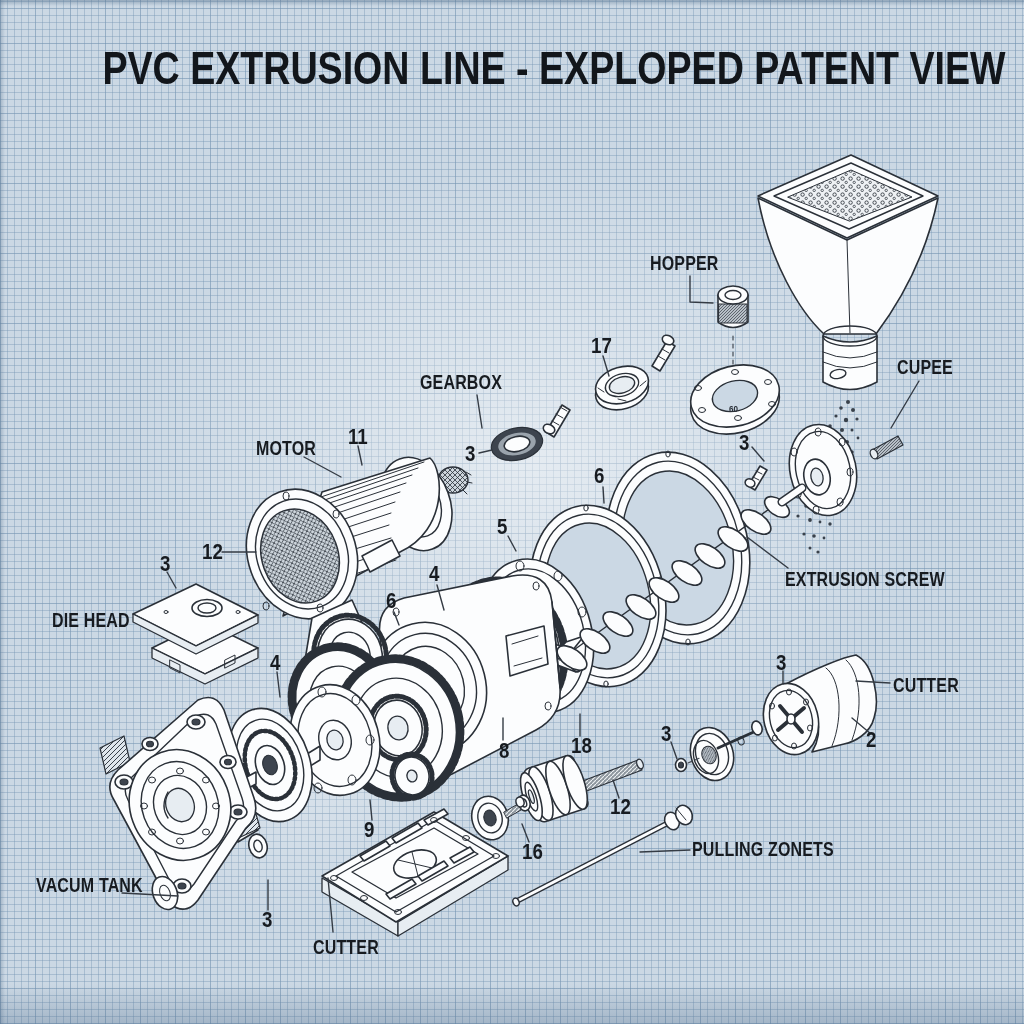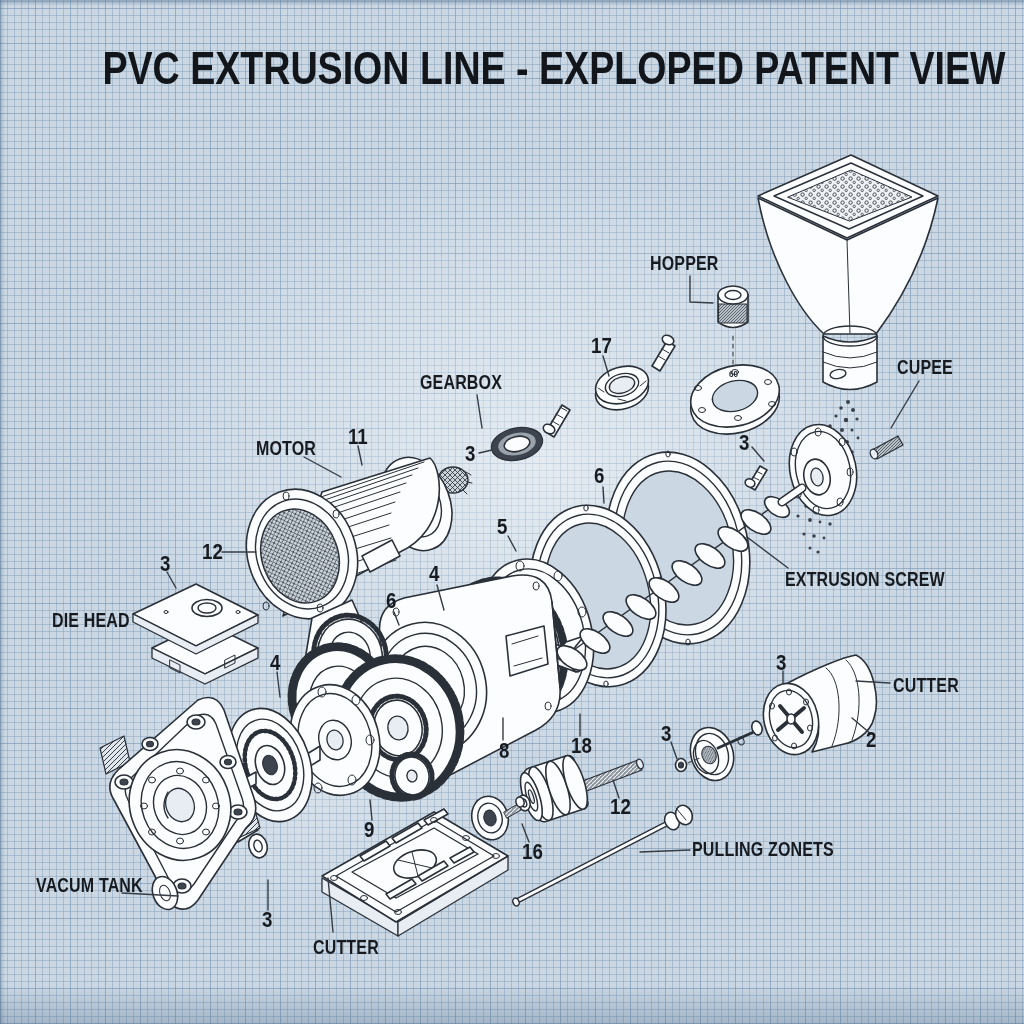--- a/index.html
+++ b/index.html
@@ -27,21 +27,21 @@
   .lbl{
     position:absolute;font-size:20px;font-weight:700;color:#171b20;white-space:nowrap;
     transform:scaleX(.80);transform-origin:0 0;letter-spacing:.2px;
   }
   .num{
     position:absolute;font-size:22px;font-weight:700;color:#171b20;white-space:nowrap;
     transform:scaleX(.85);transform-origin:0 0;
   }
   .mark{
     position:absolute;font-size:9px;font-weight:700;color:#2a3038;
-    transform:scaleX(.9);transform-origin:0 0;
+    transform:scaleX(.9);transform-origin:0 0;margin-top:35px;
   }
   
   svg .fw{fill:#fcfdfe;stroke:#2a3038;stroke-width:1.6;}
   svg .fg{fill:#e7edf2;stroke:#2a3038;stroke-width:1.3;}
   svg .bg{fill:#cbd8e4;stroke:#2a3038;stroke-width:1.4;}
   svg .ln{fill:none;stroke:#2a3038;stroke-width:1.4;}
   svg .th{fill:none;stroke:#2a3038;stroke-width:1;}
   svg .dk{fill:#3d444e;stroke:#2a3038;stroke-width:1.1;}
   svg .teeth{fill:none;stroke:#2a3038;stroke-width:8;stroke-dasharray:4.2 3.4;}
   svg .teeth-s{fill:none;stroke:#2a3038;stroke-width:5;stroke-dasharray:3 2.6;}

